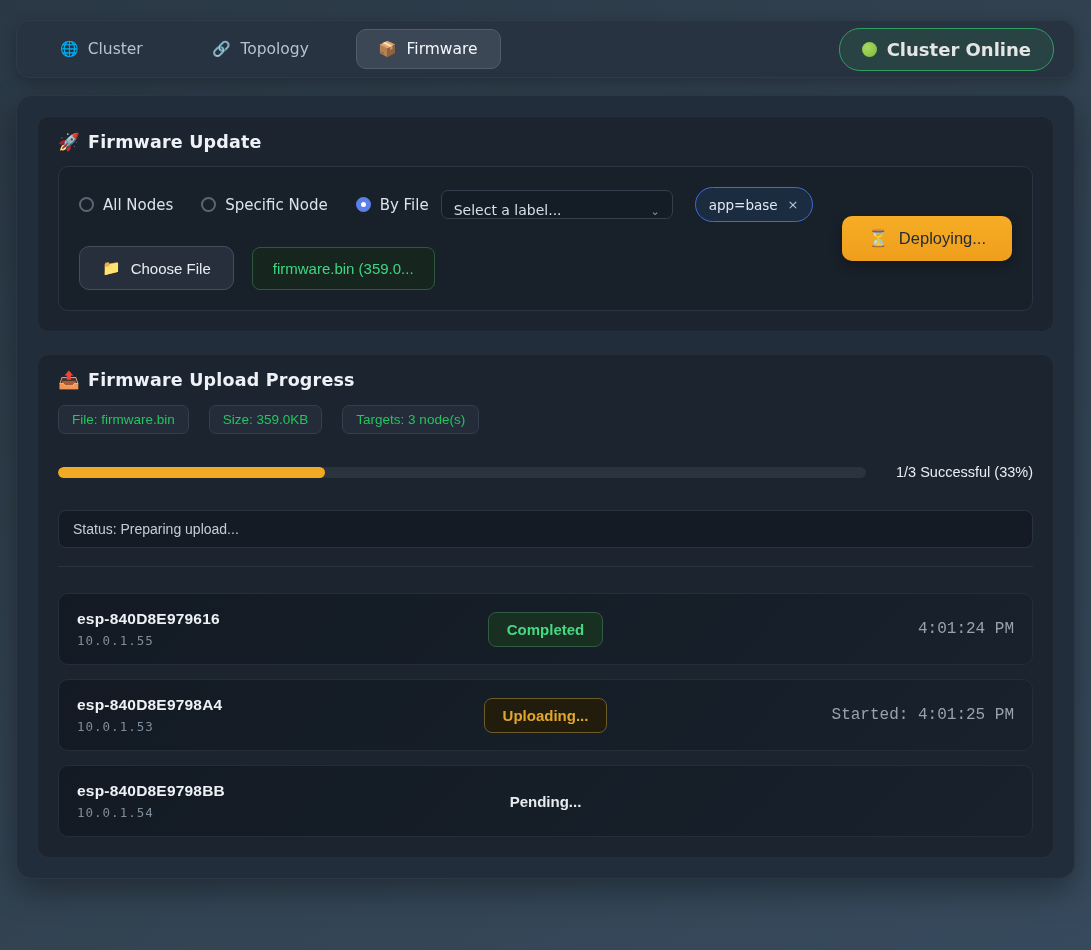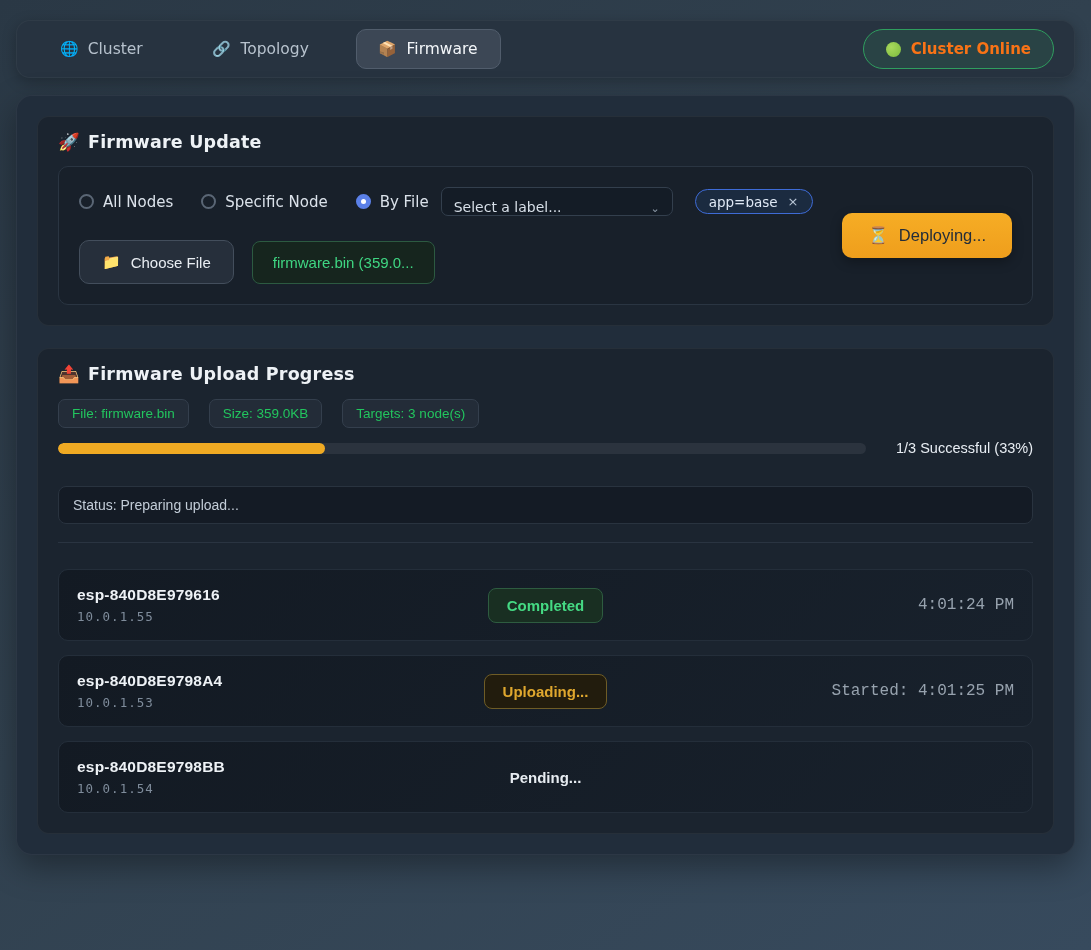--- a/index.html
+++ b/index.html
@@ -33,21 +33,21 @@
     color:#f3f6f9;
   }
   .nav-tab .tab-icon { font-size:15px; }
   .nav-spacer { flex:1; }
   .cluster-status {
     display:flex; align-items:center; gap:10px;
     padding:10px 22px;
     background:rgba(54,170,96,0.14);
     border:1px solid #2f9e5f;
     border-radius:21px;
-    color:#f97316; font-weight:bold; font-size:15px;
+    color:#e5e5e5; font-weight:bold; font-size:18px;
   }
   .status-dot {
     width:15px; height:15px; border-radius:50%;
     background:radial-gradient(circle at 35% 35%, #a8d95c, #7cba3d);
     display:inline-block;
   }
 
   
   .container {
     margin:17px 16px 0;
@@ -107,21 +107,21 @@
     background:#141c26;
     border:1px solid #333f4d;
     border-radius:7px;
     display:flex; align-items:flex-end; justify-content:space-between;
     padding:0 12px;
     color:#d7dfe8; font-size:14px; cursor:pointer;
   }
   .select-chevron { color:#8d9aa8; font-size:11px; }
   .label-tag {
     margin-left:22px;
-    height:25px; padding:0 13px;
+    height:35px; padding:0 13px;
     background:#1b2b40;
     border:1px solid #3e6bd6;
     border-radius:999px;
     display:flex; align-items:center; gap:10px;
     color:#dfe8f4; font-size:13.5px;
   }
   .tag-close { color:#b9c6d6; font-size:13px; cursor:pointer; }
   .file-row { display:flex; align-items:center; margin-top:24px; }
   .choose-file-btn {
     display:flex; align-items:center; gap:10px;
@@ -155,21 +155,21 @@
   
   .meta-row { display:flex; gap:20px; margin-top:15px; }
   .meta-badge {
     padding:6px 13px;
     background:#232c38;
     border:1px solid #343f4d;
     border-radius:7px;
     color:#22c55e; font-size:13.5px;
     font-family:"Liberation Sans", sans-serif;
   }
-  .progress-row { display:flex; align-items:center; gap:30px; margin-top:12px; }
+  .progress-row { display:flex; align-items:center; gap:30px; margin-top:30px; }
   .progress-track {
     flex:1; height:11px; border-radius:999px;
     background:#2b333e; overflow:hidden;
   }
   .progress-fill {
     height:100%; border-radius:999px;
     background:#f0aa23;
   }
   .progress-label {
     color:#e8edf3; font-size:14.5px; white-space:nowrap;

